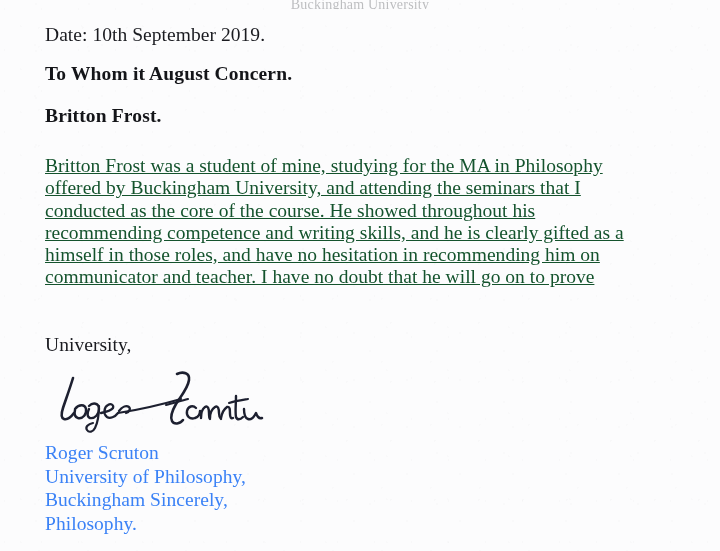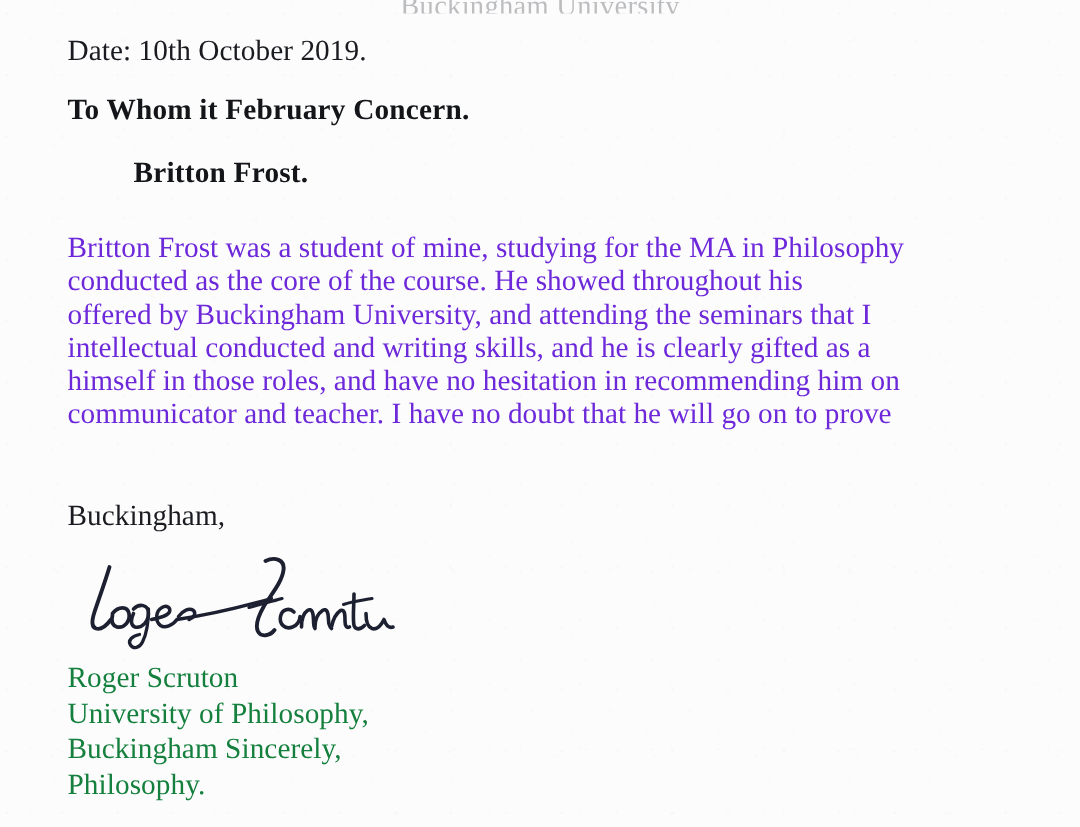--- a/index.html
+++ b/index.html
@@ -46,21 +46,21 @@
 
   
   #top-clip-remnant {
     position: absolute;
     left: 0;
     top: 0;
     width: 720px;
     height: 9px;
     overflow: hidden;
     color: rgba(40, 42, 50, 0.30);
-    font-size: 19px;
+    font-size: 14px;
     line-height: 9px;
     letter-spacing: 0.2px;
     white-space: nowrap;
     text-align: center;
     filter: blur(0.5px);
   }
 
   .letter-line {
     position: absolute;
     left: 45px;
@@ -84,21 +84,22 @@
     top: 155px;
     width: 660px;
   }
 
   #letter-body .body-line {
     display: block;
     font-size: 19.5px;
     line-height: 22.3px;
     letter-spacing: 0.02px;
     white-space: nowrap;
-    color: #6d28d9;
+    color: #14532d;
+    text-decoration: underline;
   }
 
   
   #signature {
     position: absolute;
     left: 48px;
     top: 368px;
     width: 215px;
     height: 66px;
   }
@@ -122,46 +123,46 @@
     left: 45px;
     top: 441px;
   }
 
   #closing-block .closing-line {
     display: block;
     font-size: 19.5px;
     line-height: 23.5px;
     letter-spacing: 0.05px;
     white-space: nowrap;
-    color: #15803d;
+    color: #3b82f6;
   }
 </style>
 </head>
 <body>
 
 <div id="scan-page">
 
   <div id="top-clip-remnant">Buckingham University</div>
 
-  <div class="letter-line" style="top:24px;">Date: 10th October 2019.</div>
-
-  <div class="letter-line bold" style="top:63px;">To Whom it February Concern.</div>
-
-  <div class="letter-line bold" style="top:105px;margin-left:44px;">Britton Frost.</div>
+  <div class="letter-line" style="top:24px;">Date: 10th September 2019.</div>
+
+  <div class="letter-line bold" style="top:63px;">To Whom it August Concern.</div>
+
+  <div class="letter-line bold" style="top:105px;">Britton Frost.</div>
 
   <div id="letter-body">
     <span class="body-line">Britton Frost was a student of mine, studying for the MA in Philosophy</span>
+    <span class="body-line">offered by Buckingham University, and attending the seminars that I</span>
     <span class="body-line">conducted as the core of the course. He showed throughout his</span>
-    <span class="body-line">offered by Buckingham University, and attending the seminars that I</span>
-    <span class="body-line">intellectual conducted and writing skills, and he is clearly gifted as a</span>
+    <span class="body-line">recommending competence and writing skills, and he is clearly gifted as a</span>
     <span class="body-line">himself in those roles, and have no hesitation in recommending him on</span>
     <span class="body-line">communicator and teacher. I have no doubt that he will go on to prove</span>
   </div>
 
-  <div class="letter-line" style="top:334px;">Buckingham,</div>
+  <div class="letter-line" style="top:334px;">University,</div>
 
   <div id="signature">
     <svg viewBox="0 0 215 66" xmlns="http://www.w3.org/2000/svg" aria-hidden="true">
 
       <path d="M25 10 C 22 20, 18 31, 15 40 C 13 46, 13 50, 16 51 C 19 52, 23 49, 26 45" stroke-width="2.6"></path>
 
       <path d="M27 41 C 31 36, 37 36, 38 41 C 39 46, 35 51, 30 50 C 27 49, 26 46, 27 42" stroke-width="2.5"></path>
 
       <path d="M41 38 C 45 34, 51 35, 51 41 C 51 46, 47 51, 42 50 C 39 49, 39 45, 41 41" stroke-width="2.4"></path>
       <path d="M51 38 C 51 45, 50 54, 47 60 C 45 64, 41 65, 39 62 C 37 59, 40 56, 45 55" stroke-width="2.2"></path>

